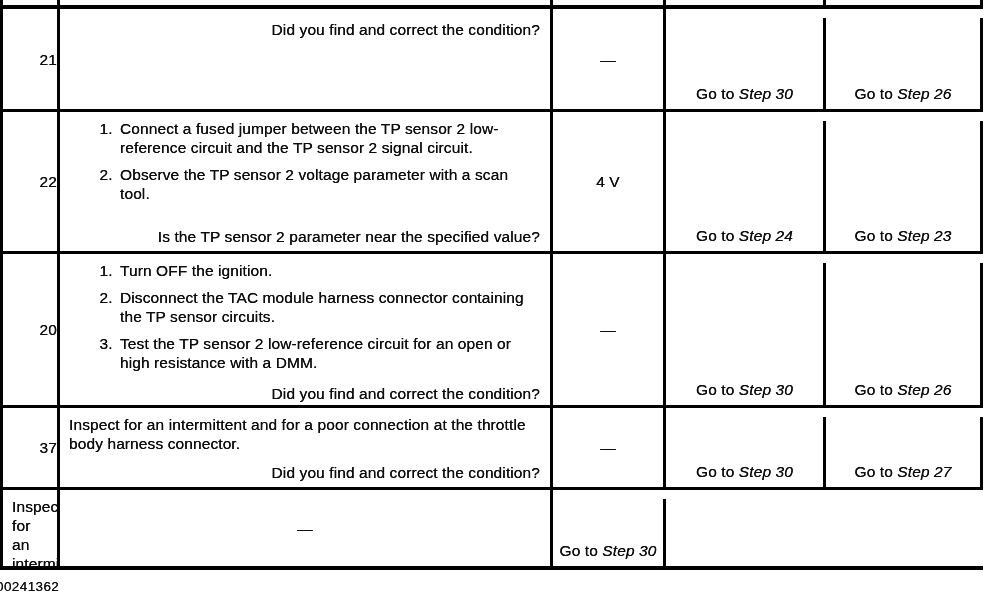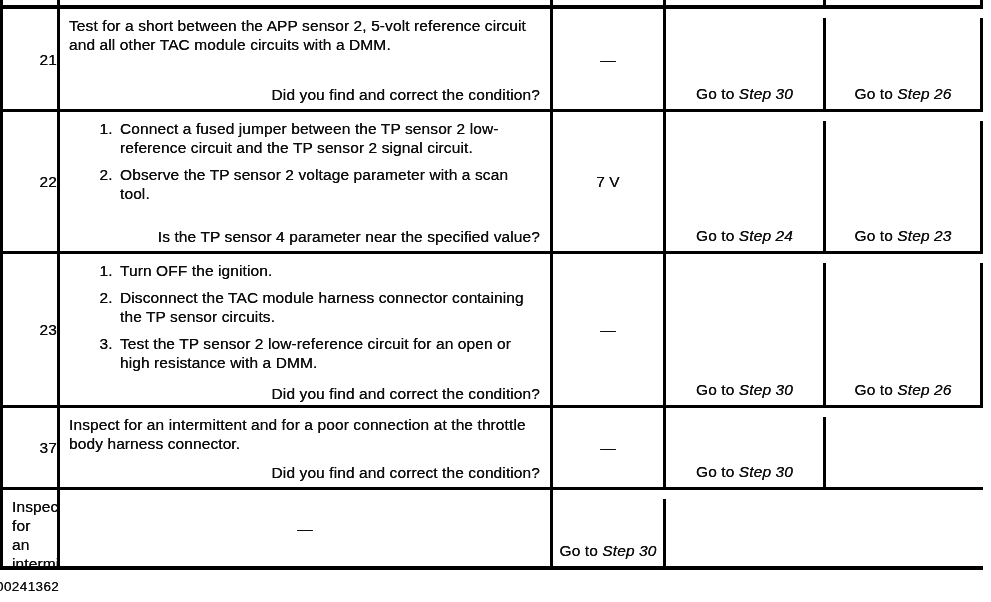--- a/index.html
+++ b/index.html
@@ -128,24 +128,20 @@
       <div class="stub-cell"></div>
       <div class="stub-cell"></div>
       <div class="stub-cell"></div>
     </div>
     <div id="rows">
   <div class="row">
     <div class="cell step">
       <span>21</span>
     </div>
     <div class="cell action">
-      <div class="action-top">
-        <p class="para">Test for a short between the APP sensor 2, 5-volt reference circuit and all other TAC module circuits with a DMM.</p>
-
-      </div>
       <p class="question">Did you find and correct the condition?</p>
     </div>
     <div class="cell value">
       <span>—</span>
     </div>
     <div class="cell goto">
       <span class="goto-text"><span>Go to </span><i>Step 30</i></span>
     </div>
     <div class="cell goto">
       <span class="goto-text"><span>Go to </span><i>Step 26</i></span>
@@ -157,36 +153,36 @@
       <span>22</span>
     </div>
     <div class="cell action">
       <div class="action-top">
 
         <ol class="alist">
                 <li>Connect a fused jumper between the TP sensor 2 low-reference circuit and the TP sensor 2 signal circuit.</li>
                 <li>Observe the TP sensor 2 voltage parameter with a scan tool.</li>
               </ol>
       </div>
-      <p class="question">Is the TP sensor 4 parameter near the specified value?</p>
-    </div>
-    <div class="cell value">
-      <span>7 V</span>
+      <p class="question">Is the TP sensor 2 parameter near the specified value?</p>
+    </div>
+    <div class="cell value">
+      <span>4 V</span>
     </div>
     <div class="cell goto">
       <span class="goto-text"><span>Go to </span><i>Step 24</i></span>
     </div>
     <div class="cell goto">
       <span class="goto-text"><span>Go to </span><i>Step 23</i></span>
     </div>
   </div>
 
   <div class="row">
     <div class="cell step">
-      <span>23</span>
+      <span>20</span>
     </div>
     <div class="cell action">
       <div class="action-top">
 
         <ol class="alist">
                 <li>Turn OFF the ignition.</li>
                 <li>Disconnect the TAC module harness connector containing the TP sensor circuits.</li>
                 <li>Test the TP sensor 2 low-reference circuit for an open or high resistance with a DMM.</li>
               </ol>
       </div>
@@ -213,20 +209,23 @@
 
       </div>
       <p class="question">Did you find and correct the condition?</p>
     </div>
     <div class="cell value">
       <span>—</span>
     </div>
     <div class="cell goto">
       <span class="goto-text"><span>Go to </span><i>Step 30</i></span>
     </div>
+    <div class="cell goto">
+      <span class="goto-text"><span>Go to </span><i>Step 27</i></span>
+    </div>
   </div>
 
   <div class="row">
     <div class="cell action">
       <div class="action-top">
         <p class="para">Inspect for an intermittent and for a poor connection at the APP sensor harness connector.</p>
 
       </div>
       <p class="question">Did you find and correct the condition?</p>
     </div>

